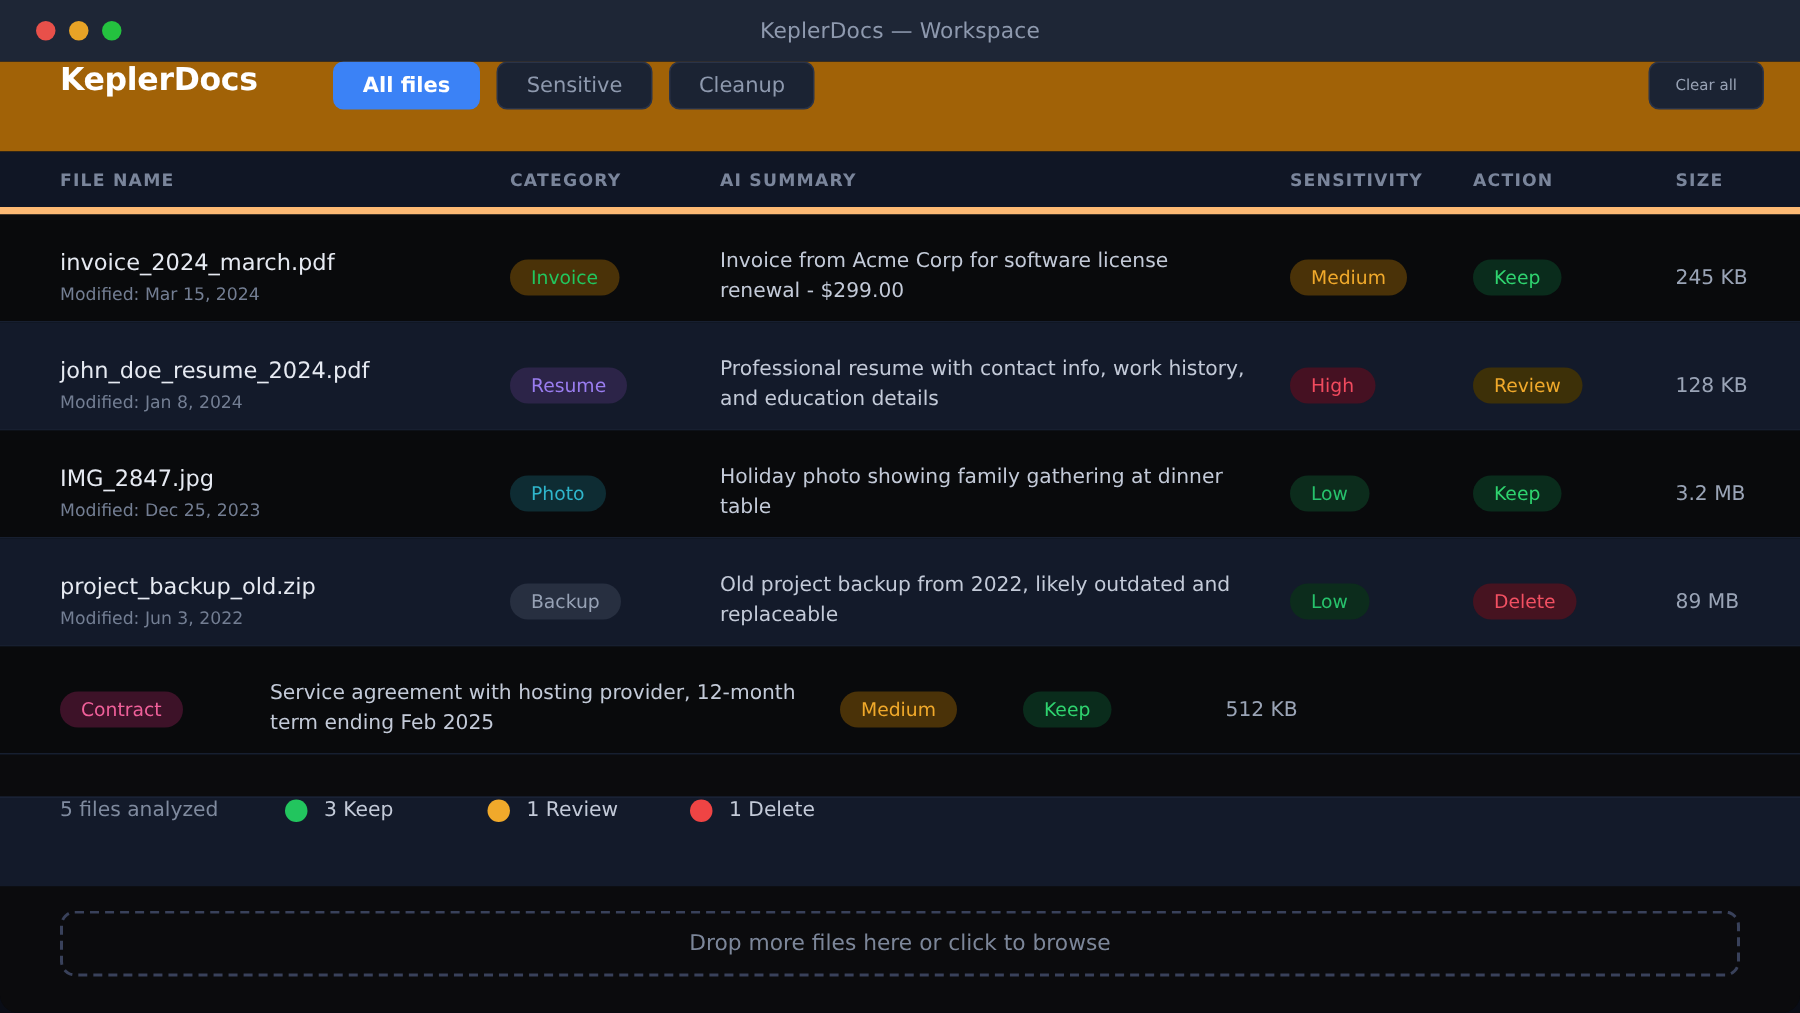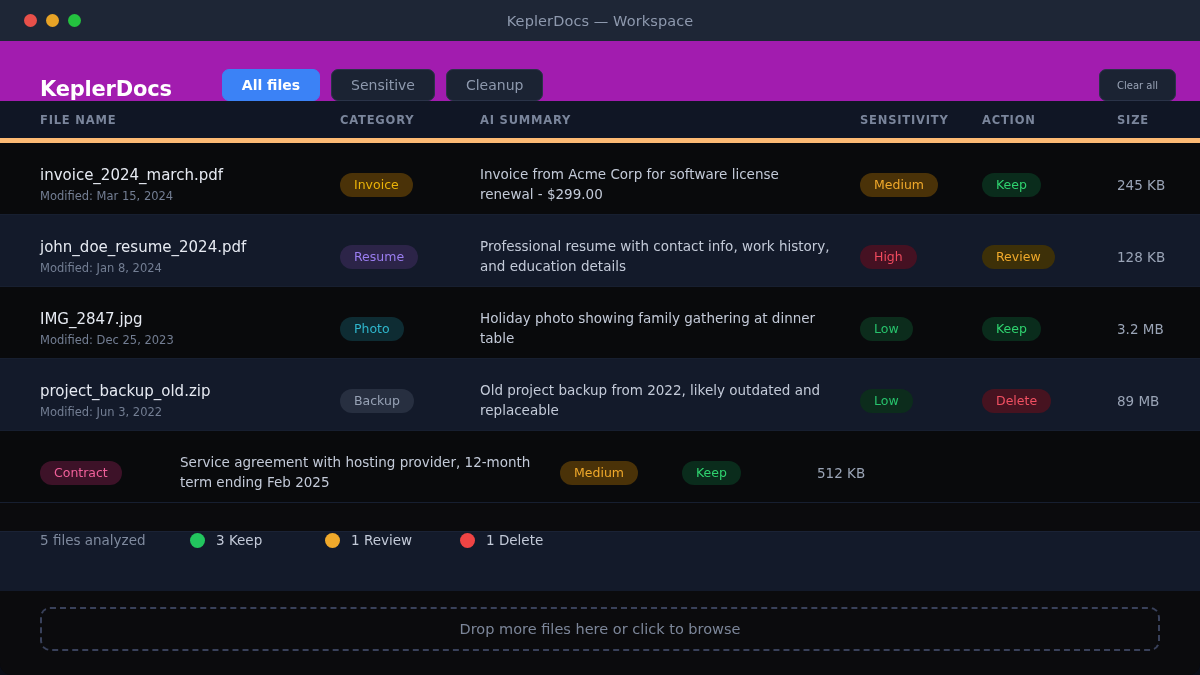--- a/index.html
+++ b/index.html
@@ -54,23 +54,23 @@
     font-size: 14.5px;
     color: #8e99ae;
     letter-spacing: .1px;
     pointer-events: none;
   }
 
   
   .toolbar {
     height: 60px;
     flex: 0 0 60px;
-    background: #a21caf;
-    display: flex;
-    align-items: flex-end;
+    background: #a16207;
+    display: flex;
+    align-items: flex-start;
     padding: 0 24px 0 40px;
     gap: 12px;
   }
   .brand {
     font-size: 21px;
     font-weight: bold;
     color: #ffffff;
     letter-spacing: -0.2px;
     margin-right: 13px;
   }
@@ -173,21 +173,21 @@
   .pill {
     display: inline-flex;
     align-items: center;
     justify-content: center;
     height: 24px;
     padding: 0 14px;
     border-radius: 12px;
     font-size: 12.5px;
     white-space: nowrap;
   }
-  .pill-invoice  { background: #4a3208; color: #eab308; }
+  .pill-invoice  { background: #4a3208; color: #22c55e; }
   .pill-resume   { background: #2c2448; color: #9a7df0; }
   .pill-photo    { background: #0e2c33; color: #2fb6cc; }
   .pill-backup   { background: #272f40; color: #97a2b5; }
   .pill-contract { background: #3d1228; color: #f0609a; }
 
   .pill-sens-medium { background: #4a3208; color: #f0a92b; }
   .pill-sens-high   { background: #451122; color: #f04a5e; }
   .pill-sens-low    { background: #0c2c1c; color: #27c26c; }
 
   .pill-act-keep   { background: #0a2c1c; color: #2fd36f; }

